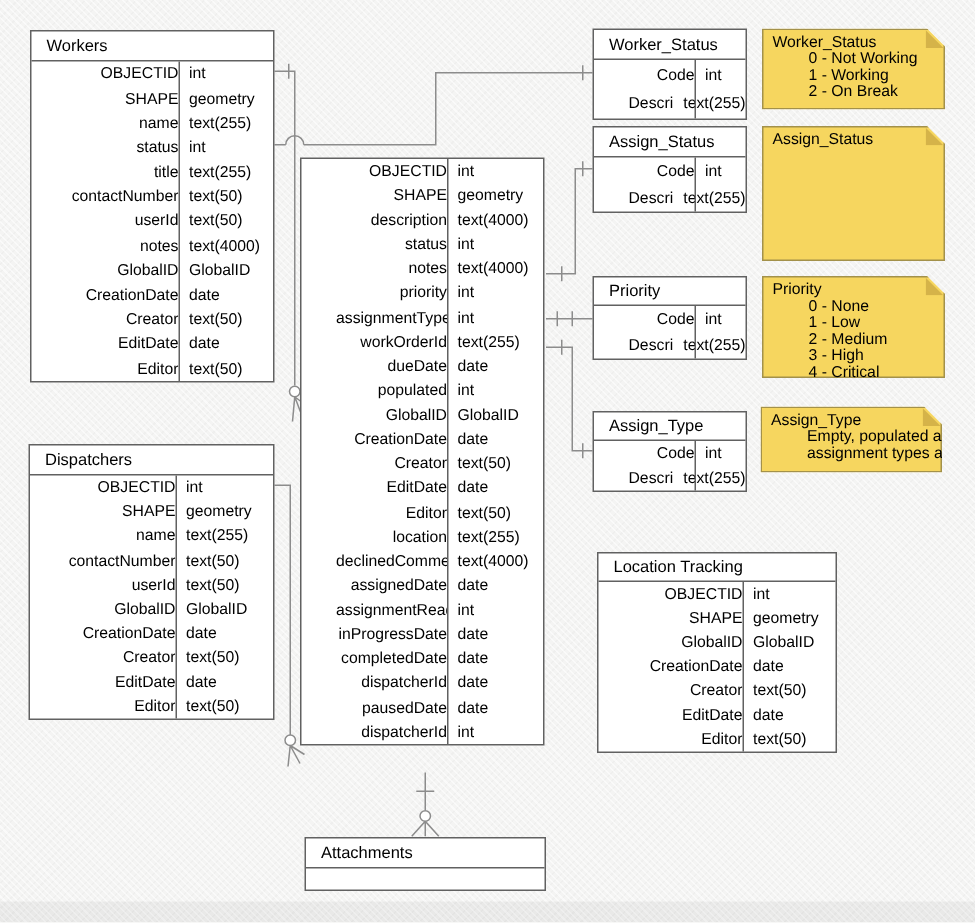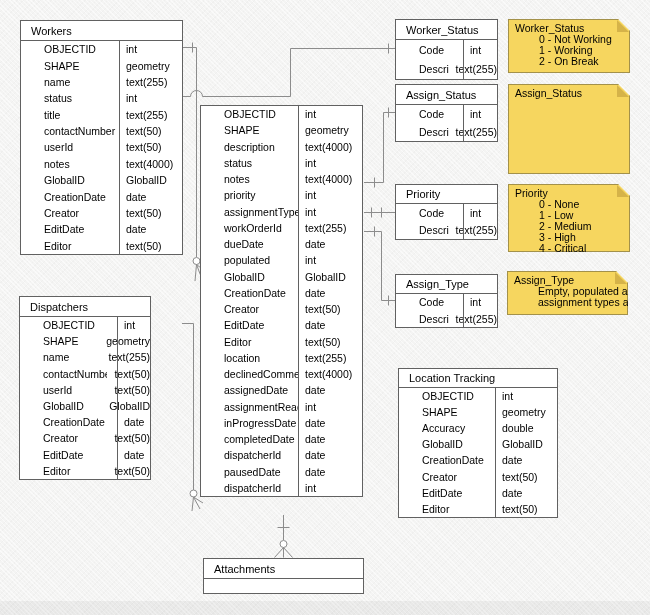--- a/index.html
+++ b/index.html
@@ -7,21 +7,21 @@
     position:relative;width:650px;height:615px;overflow:hidden;
     background-color:#f4f4f3;
     background-image:repeating-linear-gradient(45deg, rgba(255,255,255,0.55) 0px, rgba(255,255,255,0.55) 1px, transparent 1px, transparent 3px),
                      repeating-linear-gradient(135deg, rgba(0,0,0,0.02) 0px, rgba(0,0,0,0.02) 1px, transparent 1px, transparent 4px);
     font-family:"Liberation Sans", sans-serif;
     color:#000;
   }
   .page-bottom-edge{position:absolute;left:0;right:0;top:601px;height:14px;background:rgba(0,0,0,0.045);}
   svg.wires{position:absolute;left:0;top:0;pointer-events:none;}
   
-  .tbl{position:absolute;background:#ffffff;border:1px solid #616161;box-sizing:border-box;font-size:10.5px;}
+  .tbl{position:absolute;background:#ffffff;border:1px solid #616161;box-sizing:border-box;font-size:10.5px;text-align:right;}
   .tbl .hdr{height:var(--hh,19px);border-bottom:1px solid #616161;display:flex;align-items:center;
             padding-left:10px;font-size:11px;white-space:nowrap;overflow:hidden;}
   .tbl .body{position:relative;margin-left:16px;}
   .tbl .vdiv{position:absolute;left:var(--col,82px);top:0;bottom:0;width:1px;background:#616161;}
   .tbl .row{display:flex;height:var(--rh,16.3px);align-items:center;white-space:nowrap;}
   .tbl .fname{width:var(--col,82px);box-sizing:border-box;padding-left:7px;overflow:hidden;}
   .tbl .ftype{padding-left:7px;}
   .empty-body{height:14px;}
   
   .note{position:absolute;background:#f6d65f;border:1px solid #a3914a;box-sizing:border-box;
@@ -145,21 +145,21 @@
           <span class="ftype">date</span>
         </div>
 
         <div class="row">
           <span class="fname">Editor</span>
           <span class="ftype">text(50)</span>
         </div>
       </div>
   </div>
 
-  <div class="tbl" style="left:19px;top:296px;width:132px;--hh:19px;--rh:16.2px;--col:81px">
+  <div class="tbl" style="left:19px;top:296px;width:164px;--hh:19px;--rh:16.2px;--col:81px">
     <div class="hdr">Dispatchers</div>
     <div class="body">
       <div class="vdiv"></div>
 
         <div class="row">
           <span class="fname">OBJECTID</span>
           <span class="ftype">int</span>
         </div>
 
         <div class="row">
@@ -411,24 +411,20 @@
         <div class="row">
           <span class="fname">OBJECTID</span>
           <span class="ftype">int</span>
         </div>
 
         <div class="row">
           <span class="fname">SHAPE</span>
           <span class="ftype">geometry</span>
         </div>
 
-        <div class="row">
-          <span class="fname">Accuracy</span>
-          <span class="ftype">double</span>
-        </div>
 
         <div class="row">
           <span class="fname">GlobalID</span>
           <span class="ftype">GlobalID</span>
         </div>
 
         <div class="row">
           <span class="fname">CreationDate</span>
           <span class="ftype">date</span>
         </div>

